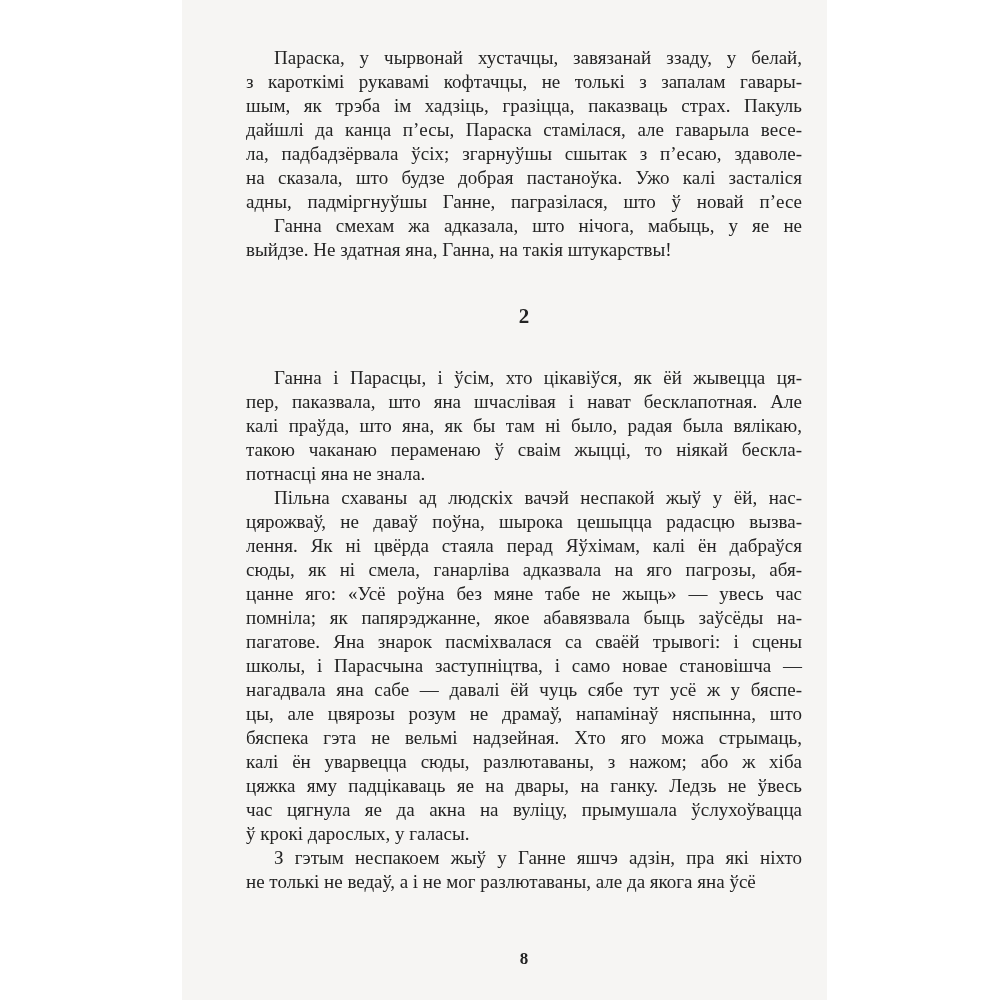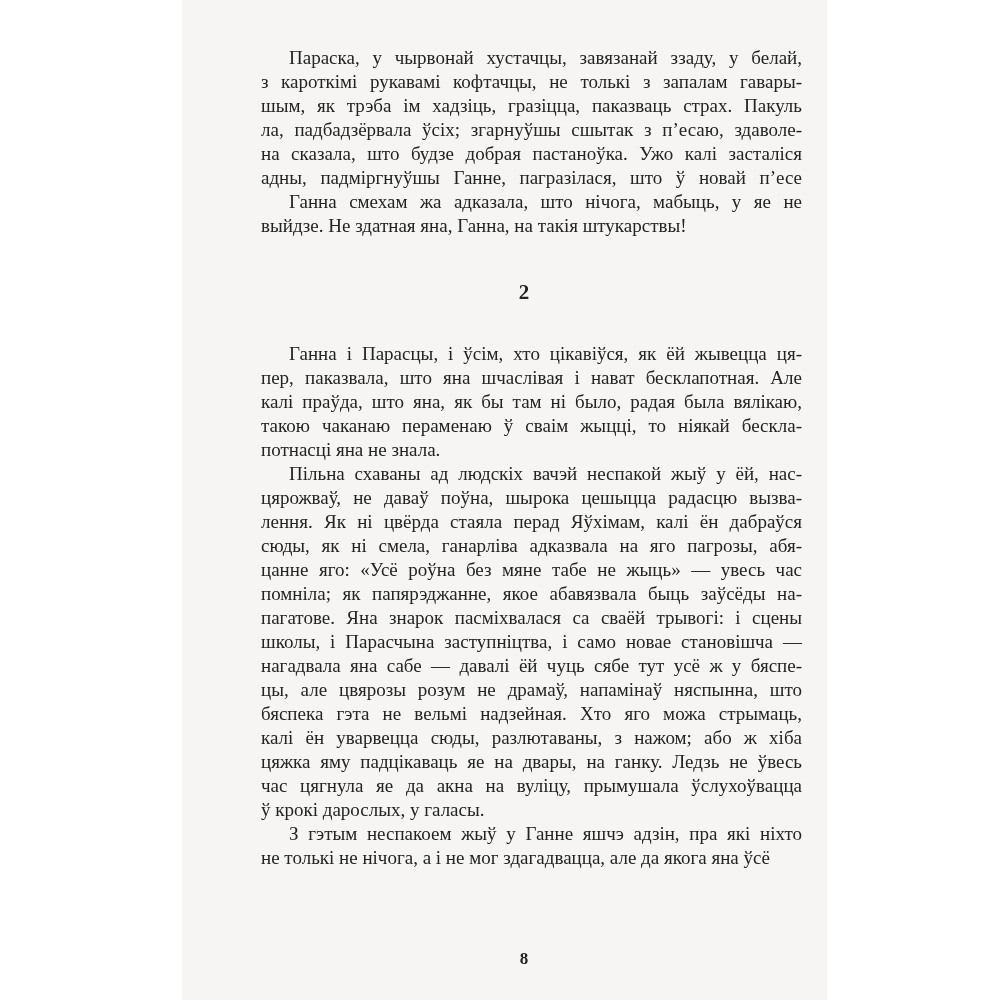--- a/index.html
+++ b/index.html
@@ -35,21 +35,20 @@
     padding: 0;
   }
   .line {
     font-size: 19px;
     line-height: 24px;
     height: 24px;
     white-space: nowrap;
     text-align: justify;
     text-align-last: justify;
     overflow: visible;
-    margin-left: 15px;
   }
   .line.first {
     padding-left: 28px;
   }
   .line.last {
     text-align-last: left;
   }
   .section-heading {
     font-size: 21px;
     line-height: 28px;
@@ -74,20 +73,21 @@
 <body>
 
 <div class="canvas" style="background: rgb(255, 255, 255);">
   <div class="book-page" style="background: rgb(246, 245, 243);">
     <div class="text-block" style="color: rgb(36, 36, 36);">
       <div>
           <div class="paragraph">
             <div class="line first">Параска, у чырвонай хустачцы, завязанай ззаду, у белай,</div>
             <div class="line">з кароткімі рукавамі кофтачцы, не толькі з запалам гавары-</div>
             <div class="line">шым, як трэба ім хадзіць, гразіцца, паказваць страх. Пакуль</div>
+            <div class="line">дайшлі да канца п’есы, Параска стамілася, але гаварыла весе-</div>
             <div class="line">ла, падбадзёрвала ўсіх; згарнуўшы сшытак з п’есаю, здаволе-</div>
             <div class="line">на сказала, што будзе добрая пастаноўка. Ужо калі засталіся</div>
             <div class="line">адны, падміргнуўшы Ганне, пагразілася, што ў новай п’есе</div>
           </div>
           <div class="paragraph">
             <div class="line first">Ганна смехам жа адказала, што нічога, мабыць, у яе не</div>
             <div class="line last">выйдзе. Не здатная яна, Ганна, на такія штукарствы!</div>
           </div>
         </div>
       <div class="section-heading">2</div>
@@ -111,19 +111,19 @@
             <div class="line">нагадвала яна сабе — давалі ёй чуць сябе тут усё ж у бяспе-</div>
             <div class="line">цы, але цвярозы розум не драмаў, напамінаў няспынна, што</div>
             <div class="line">бяспека гэта не вельмі надзейная. Хто яго можа стрымаць,</div>
             <div class="line">калі ён уварвецца сюды, разлютаваны, з нажом; або ж хіба</div>
             <div class="line">цяжка яму падцікаваць яе на двары, на ганку. Ледзь не ўвесь</div>
             <div class="line">час цягнула яе да акна на вуліцу, прымушала ўслухоўвацца</div>
             <div class="line last">ў крокі дарослых, у галасы.</div>
           </div>
           <div class="paragraph">
             <div class="line first">З гэтым неспакоем жыў у Ганне яшчэ адзін, пра які ніхто</div>
-            <div class="line last">не толькі не нічога, а і не мог здагадвацца, але да якога яна ўсё</div>
+            <div class="line last">не толькі не ведаў, а і не мог разлютаваны, але да якога яна ўсё</div>
           </div>
         </div>
     </div>
     <div class="page-number">8</div>
   </div>
 </div>
 
 </body></html>

